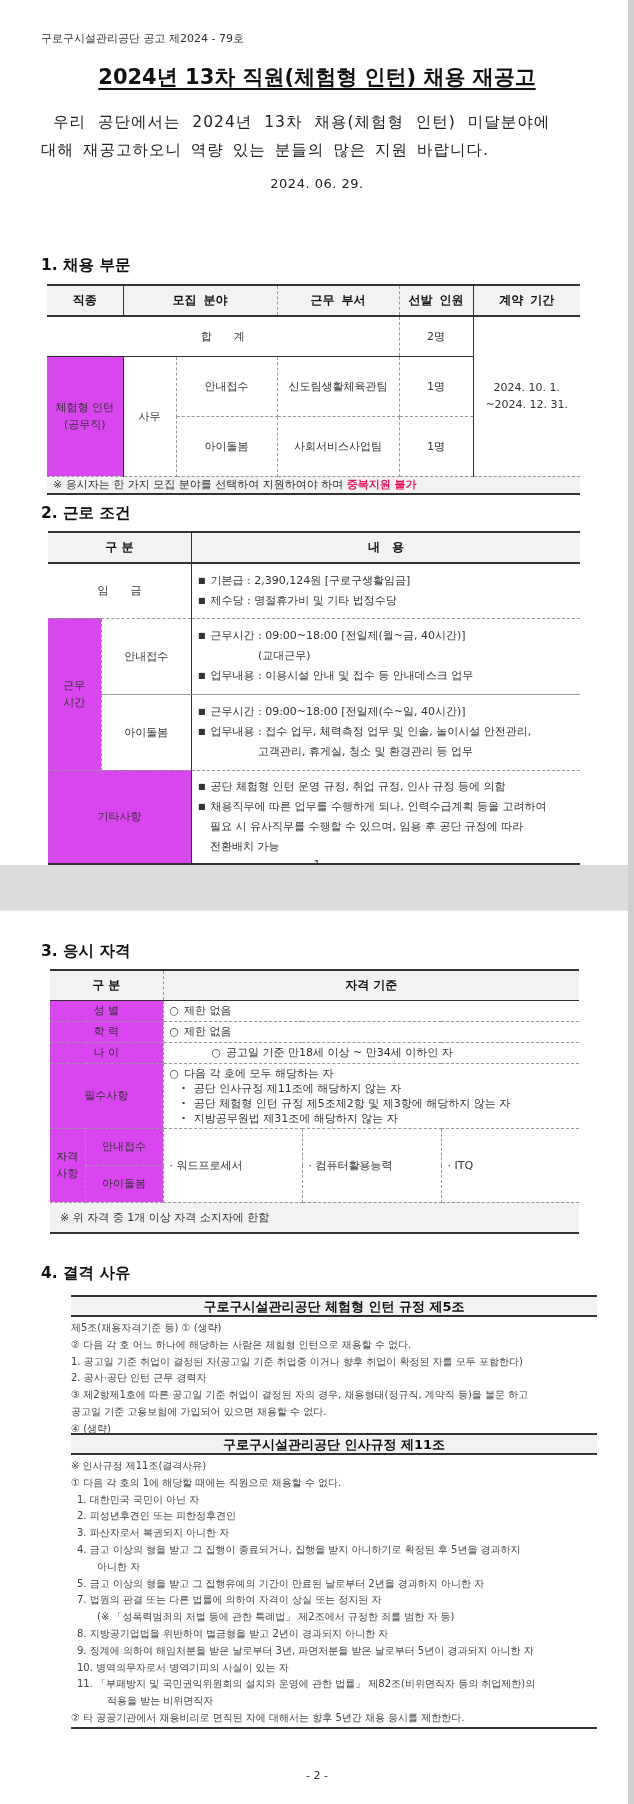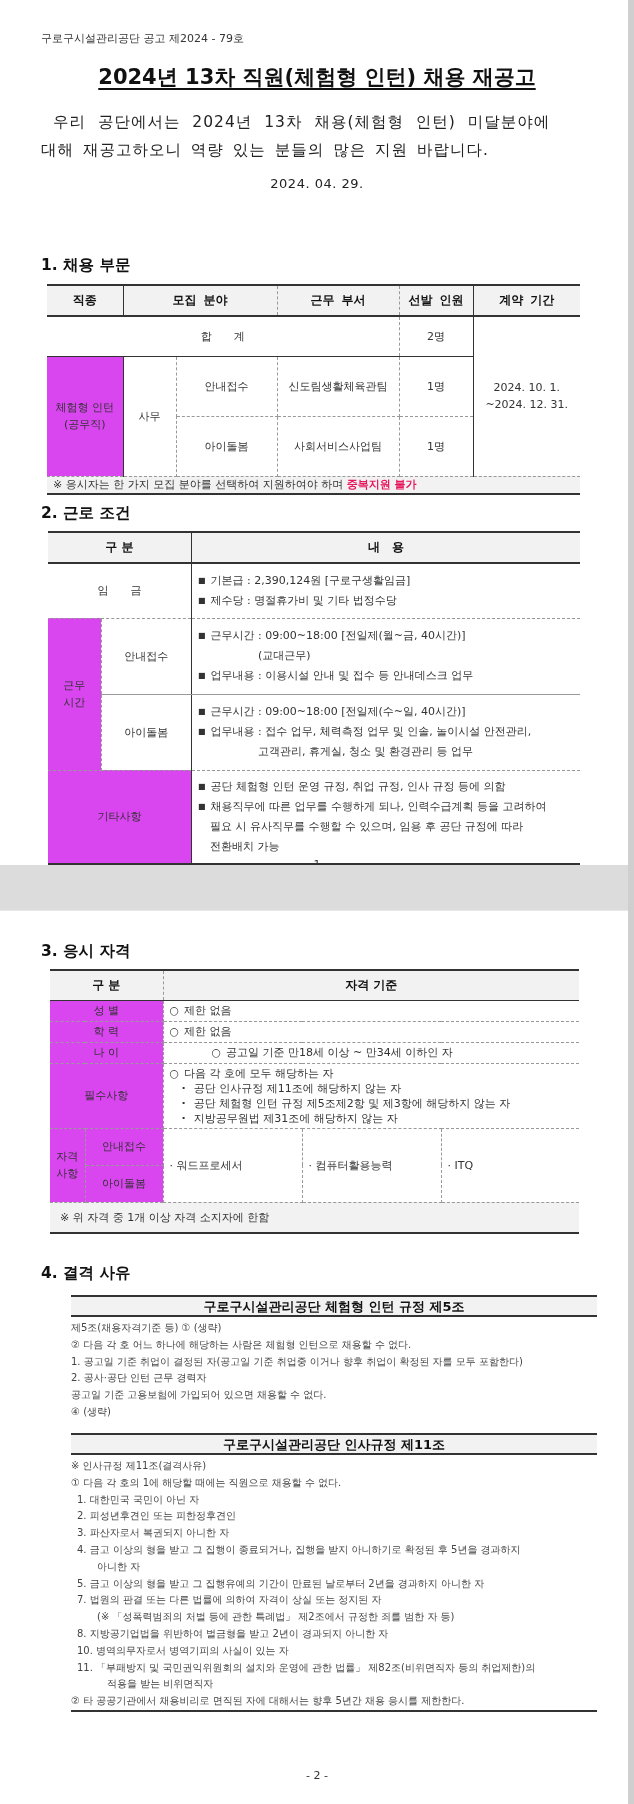--- a/index.html
+++ b/index.html
@@ -69,21 +69,21 @@
 </head>
 <body>
 
 <div class="page page1">
   <div class="notice-no">구로구시설관리공단 공고 제2024 - 79호</div>
   <div class="doc-title">2024년 13차 직원(체험형 인턴) 채용 재공고</div>
   <div class="intro">
     <span class="l1">우리 공단에서는 2024년 13차 채용(체험형 인턴) 미달분야에</span>
     <span class="l2">대해 재공고하오니 역량 있는 분들의 많은 지원 바랍니다.</span>
   </div>
-  <div class="date">2024. 04. 29.</div>
+  <div class="date">2024. 06. 29.</div>
 
   <div class="sec-title" style="top:255px;">1. 채용 부문</div>
   <table id="t1">
     <tbody>
         <tr class="thick-top thick-bottom" style="border-top:2px solid #333;border-bottom:2px solid #333;">
       <th style="width:76px;border-left:none;" class="solid-v">직종</th>
       <th colspan="2" style="width:148px;">모집 분야</th>
       <th style="width:122px;">근무 부서</th>
       <th style="width:74px;" class="solid-v">선발 인원</th>
       <th style="width:107px;border-right:none;">계약 기간</th>
@@ -219,39 +219,41 @@
 
   <div class="sec-title" style="top:352px;">4. 결격 사유</div>
 
   <div class="reg-box" style="top:384px;">
     <div class="reg-head">구로구시설관리공단 체험형 인턴 규정 제5조</div>
     <div class="reg-body">
       <div class="ln">제5조(채용자격기준 등) ① (생략)</div>
       <div class="ln">② 다음 각 호 어느 하나에 해당하는 사람은 체험형 인턴으로 채용할 수 없다.</div>
       <div class="ln">1. 공고일 기준 취업이 결정된 자(공고일 기준 취업중 이거나 향후 취업이 확정된 자를 모두 포함한다)</div>
       <div class="ln">2. 공사·공단 인턴 근무 경력자</div>
+      <div class="ln">③ 제2항제1호에 따른 공고일 기준 취업이 결정된 자의 경우, 채용형태(정규직, 계약직 등)을 불문 하고</div>
       <div class="ln">공고일 기준 고용보험에 가입되어 있으면 채용할 수 없다.</div>
       <div class="ln">④ (생략)</div>
     </div>
   </div>
 
   <div class="reg-box reg-end" style="top:522px;">
     <div class="reg-head">구로구시설관리공단 인사규정 제11조</div>
     <div class="reg-body">
       <div class="ln">※ 인사규정 제11조(결격사유)</div>
       <div class="ln">① 다음 각 호의 1에 해당할 때에는 직원으로 채용할 수 없다.</div>
       <div class="ln i1">1. 대한민국 국민이 아닌 자</div>
       <div class="ln i1">2. 피성년후견인 또는 피한정후견인</div>
       <div class="ln i1">3. 파산자로서 복권되지 아니한 자</div>
       <div class="ln i1">4. 금고 이상의 형을 받고 그 집행이 종료되거나, 집행을 받지 아니하기로 확정된 후 5년을 경과하지</div>
       <div class="ln i2">아니한 자</div>
       <div class="ln i1">5. 금고 이상의 형을 받고 그 집행유예의 기간이 만료된 날로부터 2년을 경과하지 아니한 자</div>
       <div class="ln i1">7. 법원의 판결 또는 다른 법률에 의하여 자격이 상실 또는 정지된 자</div>
       <div class="ln i2">(※ 「성폭력범죄의 처벌 등에 관한 특례법」 제2조에서 규정한 죄를 범한 자 등)</div>
       <div class="ln i1">8. 지방공기업법을 위반하여 벌금형을 받고 2년이 경과되지 아니한 자</div>
+      <div class="ln i1">9. 징계에 의하여 해임처분을 받은 날로부터 3년, 파면처분을 받은 날로부터 5년이 경과되지 아니한 자</div>
       <div class="ln i1">10. 병역의무자로서 병역기피의 사실이 있는 자</div>
       <div class="ln i1">11. 「부패방지 및 국민권익위원회의 설치와 운영에 관한 법률」 제82조(비위면직자 등의 취업제한)의</div>
       <div class="ln i3">적용을 받는 비위면직자</div>
       <div class="ln">② 타 공공기관에서 채용비리로 면직된 자에 대해서는 향후 5년간 채용 응시를 제한한다.</div>
     </div>
   </div>
 
   <div class="page-num" style="top:858px;">- 2 -</div>
 </div>
 

